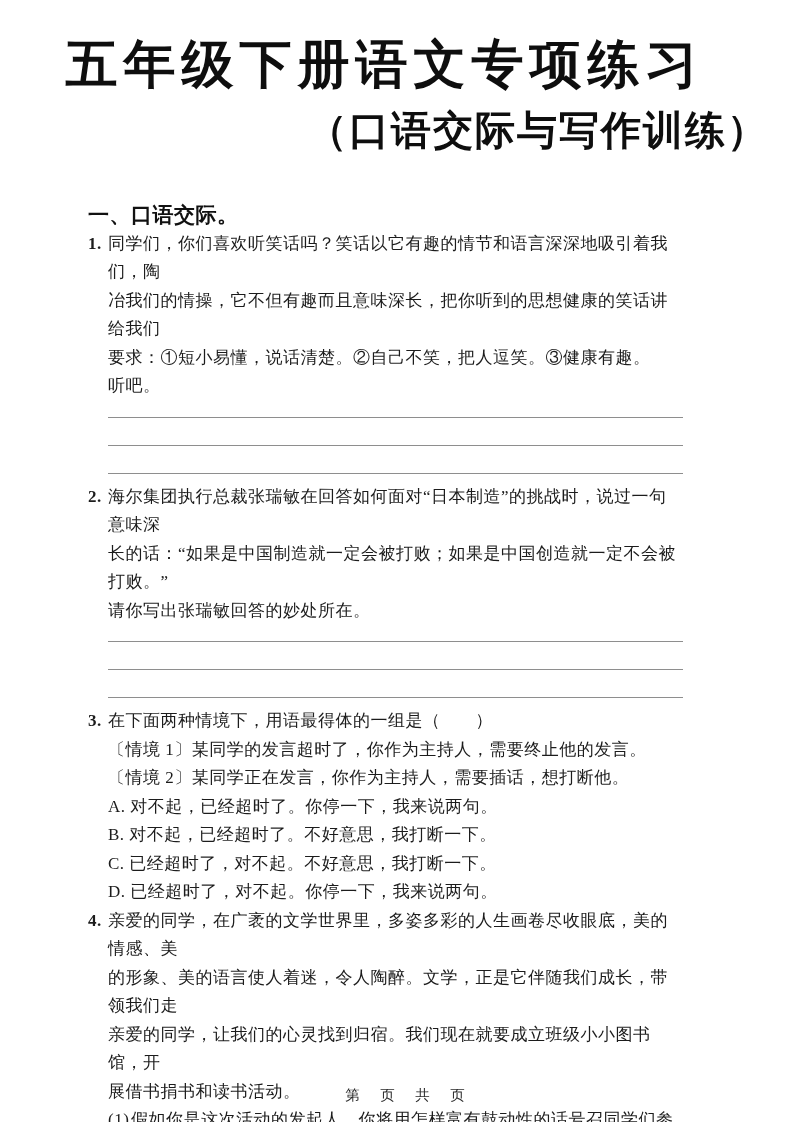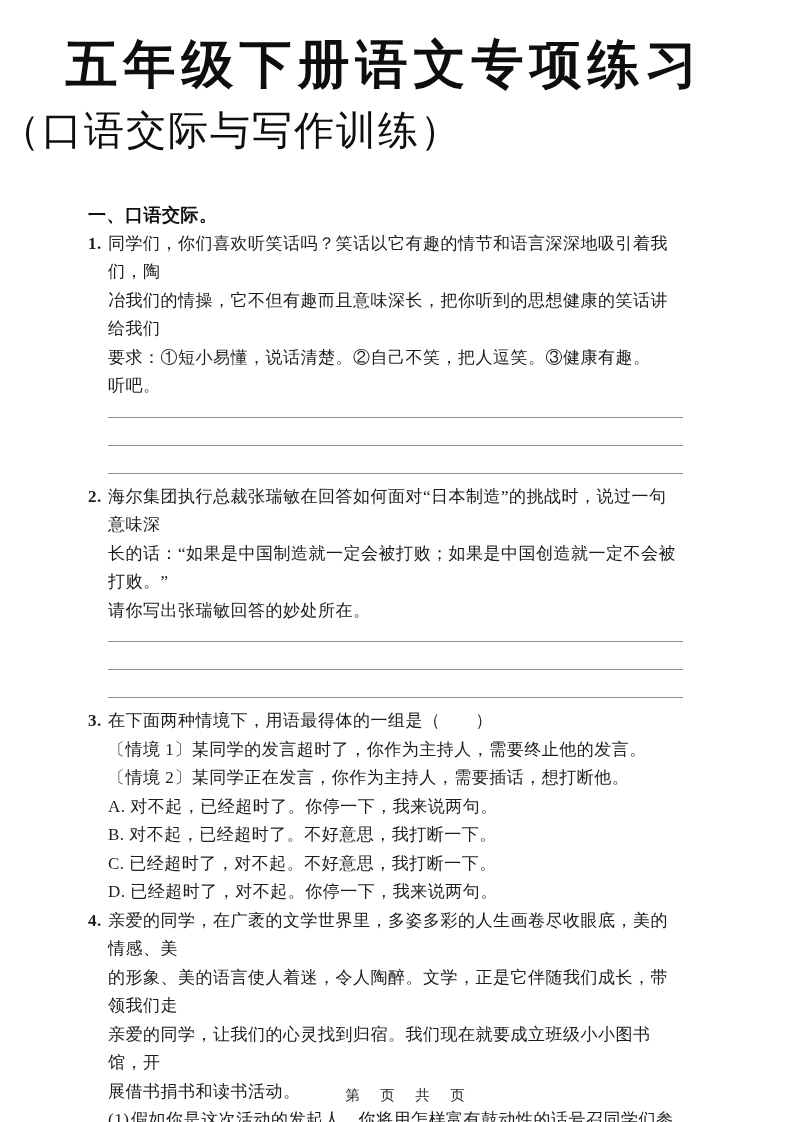--- a/index.html
+++ b/index.html
@@ -16,39 +16,39 @@
     text-align: center;
     font-family: "Liberation Sans", "DejaVu Sans", sans-serif;
     font-weight: 800;
     font-size: 52px;
     line-height: 60px;
     letter-spacing: 6px;
     color: #0e0e0e;
   }
   .doc-subtitle {
     margin: 10px 0 0 0;
-    text-align: left;
+    text-align: right;
     font-family: "Liberation Sans", "DejaVu Sans", sans-serif;
-    font-weight: 400;
+    font-weight: 700;
     font-size: 40px;
     line-height: 52px;
     letter-spacing: 2px;
     color: #0e0e0e;
   }
   .content {
     margin: 45px 86px 0 88px;
     font-family: "Liberation Serif", "DejaVu Serif", serif;
     font-size: 17px;
     line-height: 28.5px;
     letter-spacing: 0.5px;
   }
   .section-heading {
     font-family: "Liberation Sans", "DejaVu Sans", sans-serif;
     font-weight: 700;
-    font-size: 18px;
+    font-size: 21px;
     line-height: 28.5px;
     color: #111;
   }
   .question { position: relative; padding-left: 20px; }
   .qnum {
     position: absolute;
     left: 0;
     top: 0;
     font-weight: 700;
   }

